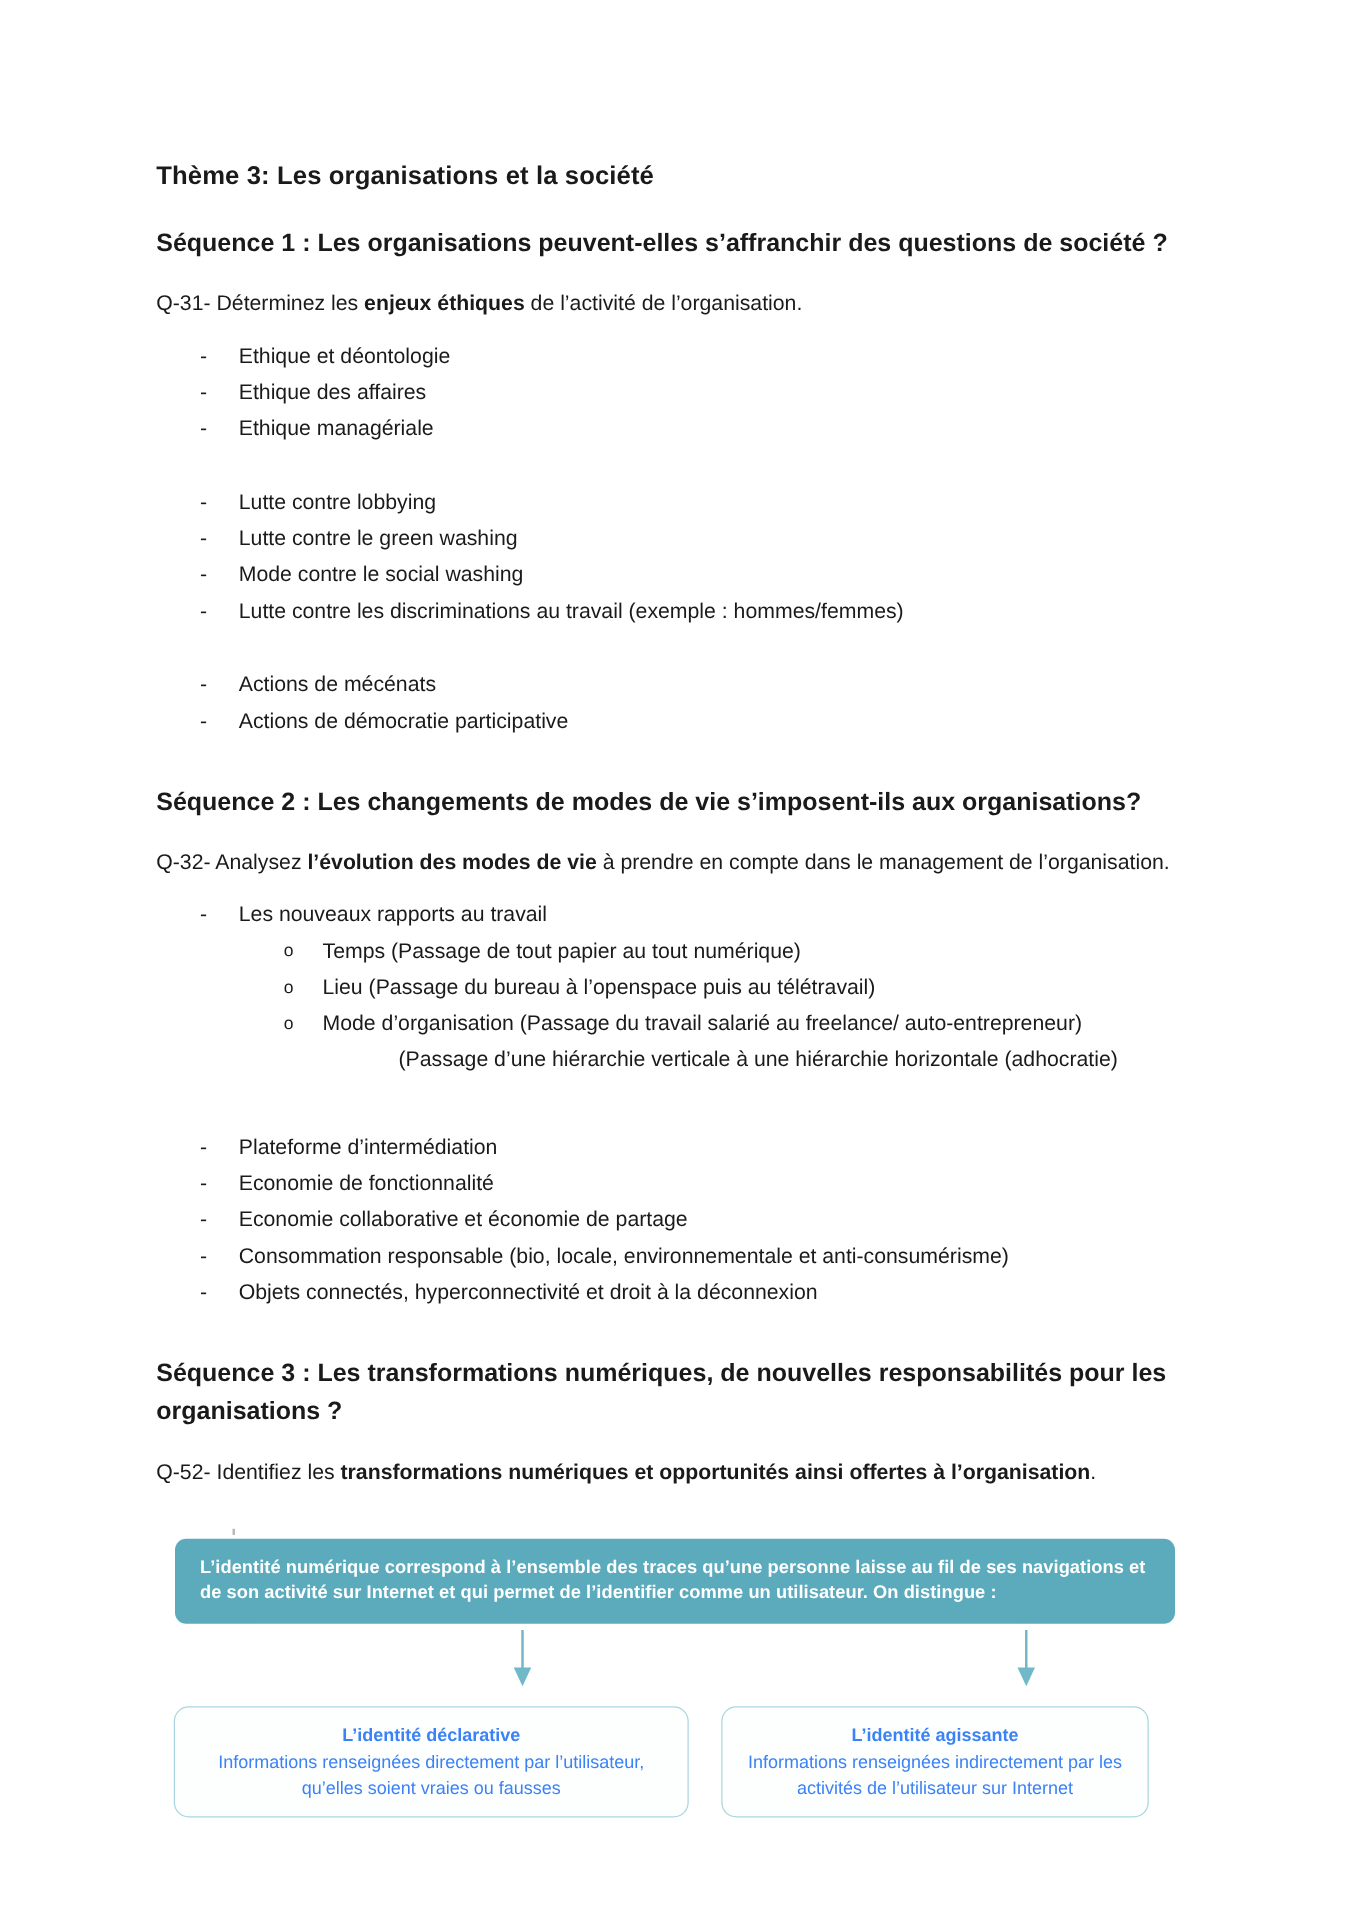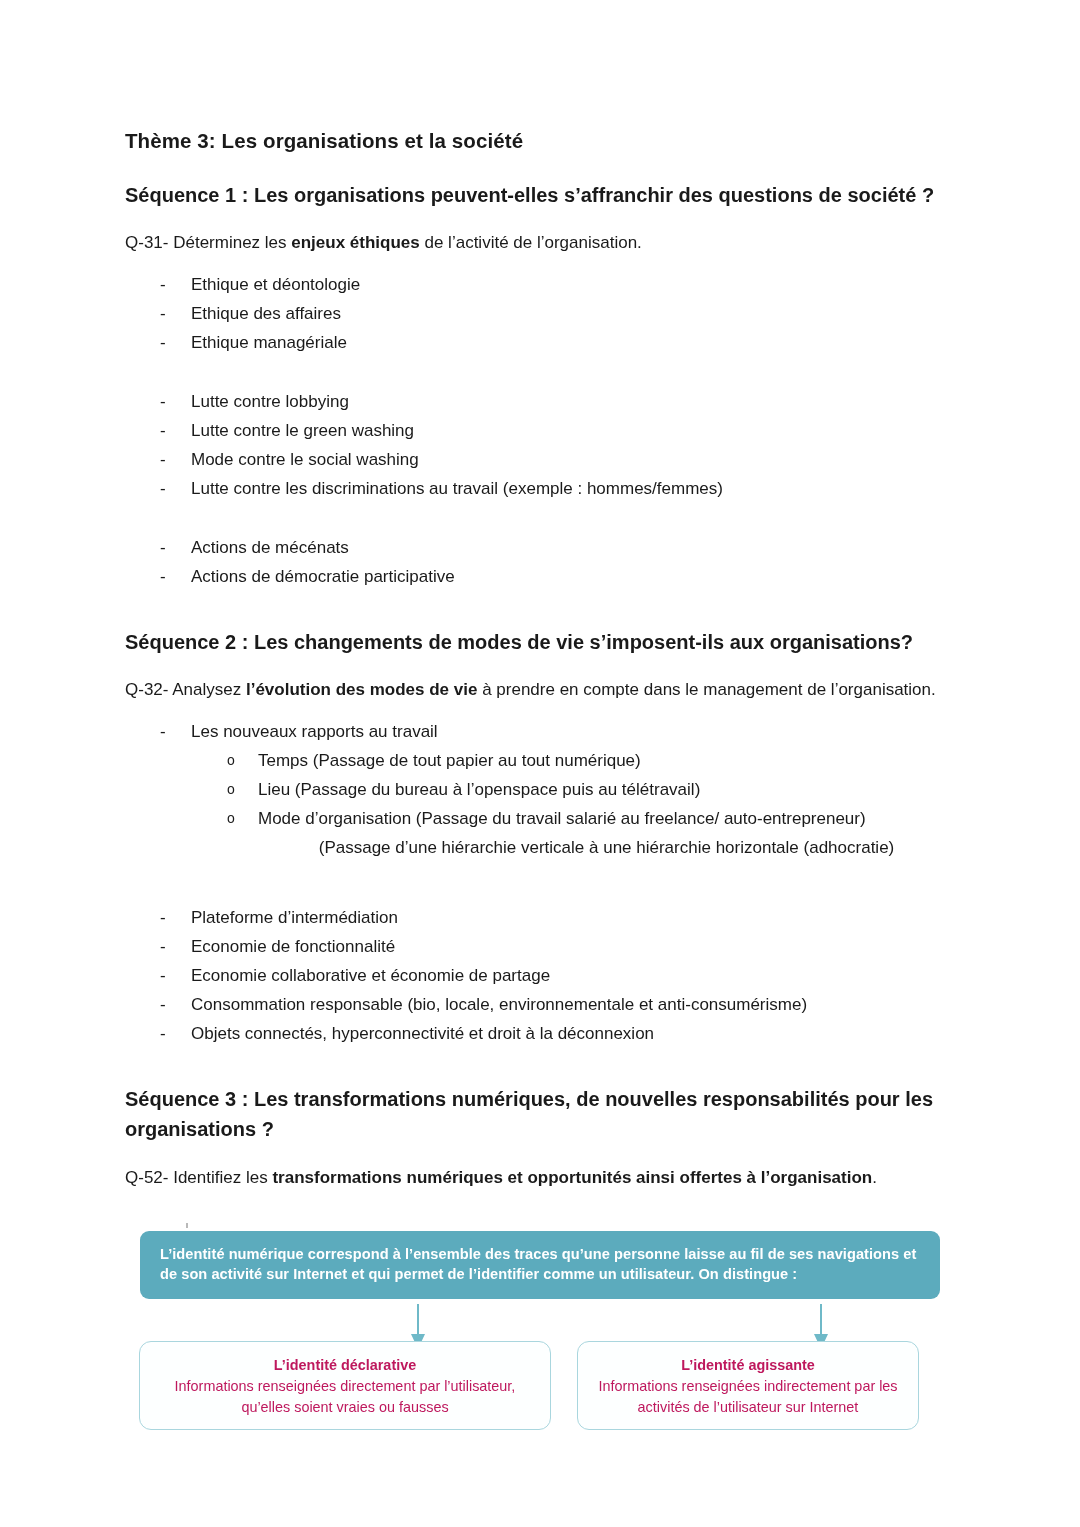--- a/index.html
+++ b/index.html
@@ -148,30 +148,30 @@
     height: 0;
     border-left: 7px solid transparent;
     border-right: 7px solid transparent;
     border-top: 15px solid #6fb9c8;
   }
   .arrow-left  { left: 285px; top: 83px; }
   .arrow-right { left: 688px; top: 83px; }
 
   .leafbox {
     position: absolute;
-    top: 120px;
+    top: 144px;
     box-sizing: border-box;
     border: 1.6px solid #a9d6de;
     border-radius: 12px;
     background: #fdffff;
     text-align: center;
     padding: 13px 12px 12px 12px;
     font-size: 14.4px;
     line-height: 1.42;
-    color: #be185d;
+    color: #3b82f6;
   }
   .leafbox .lb-title {
     display: block;
     font-weight: bold;
     margin-bottom: 1px;
   }
   .leafbox-left  { left: 14px;  width: 412px; }
   .leafbox-right { left: 452px; width: 342px; }
 
   .speck {

